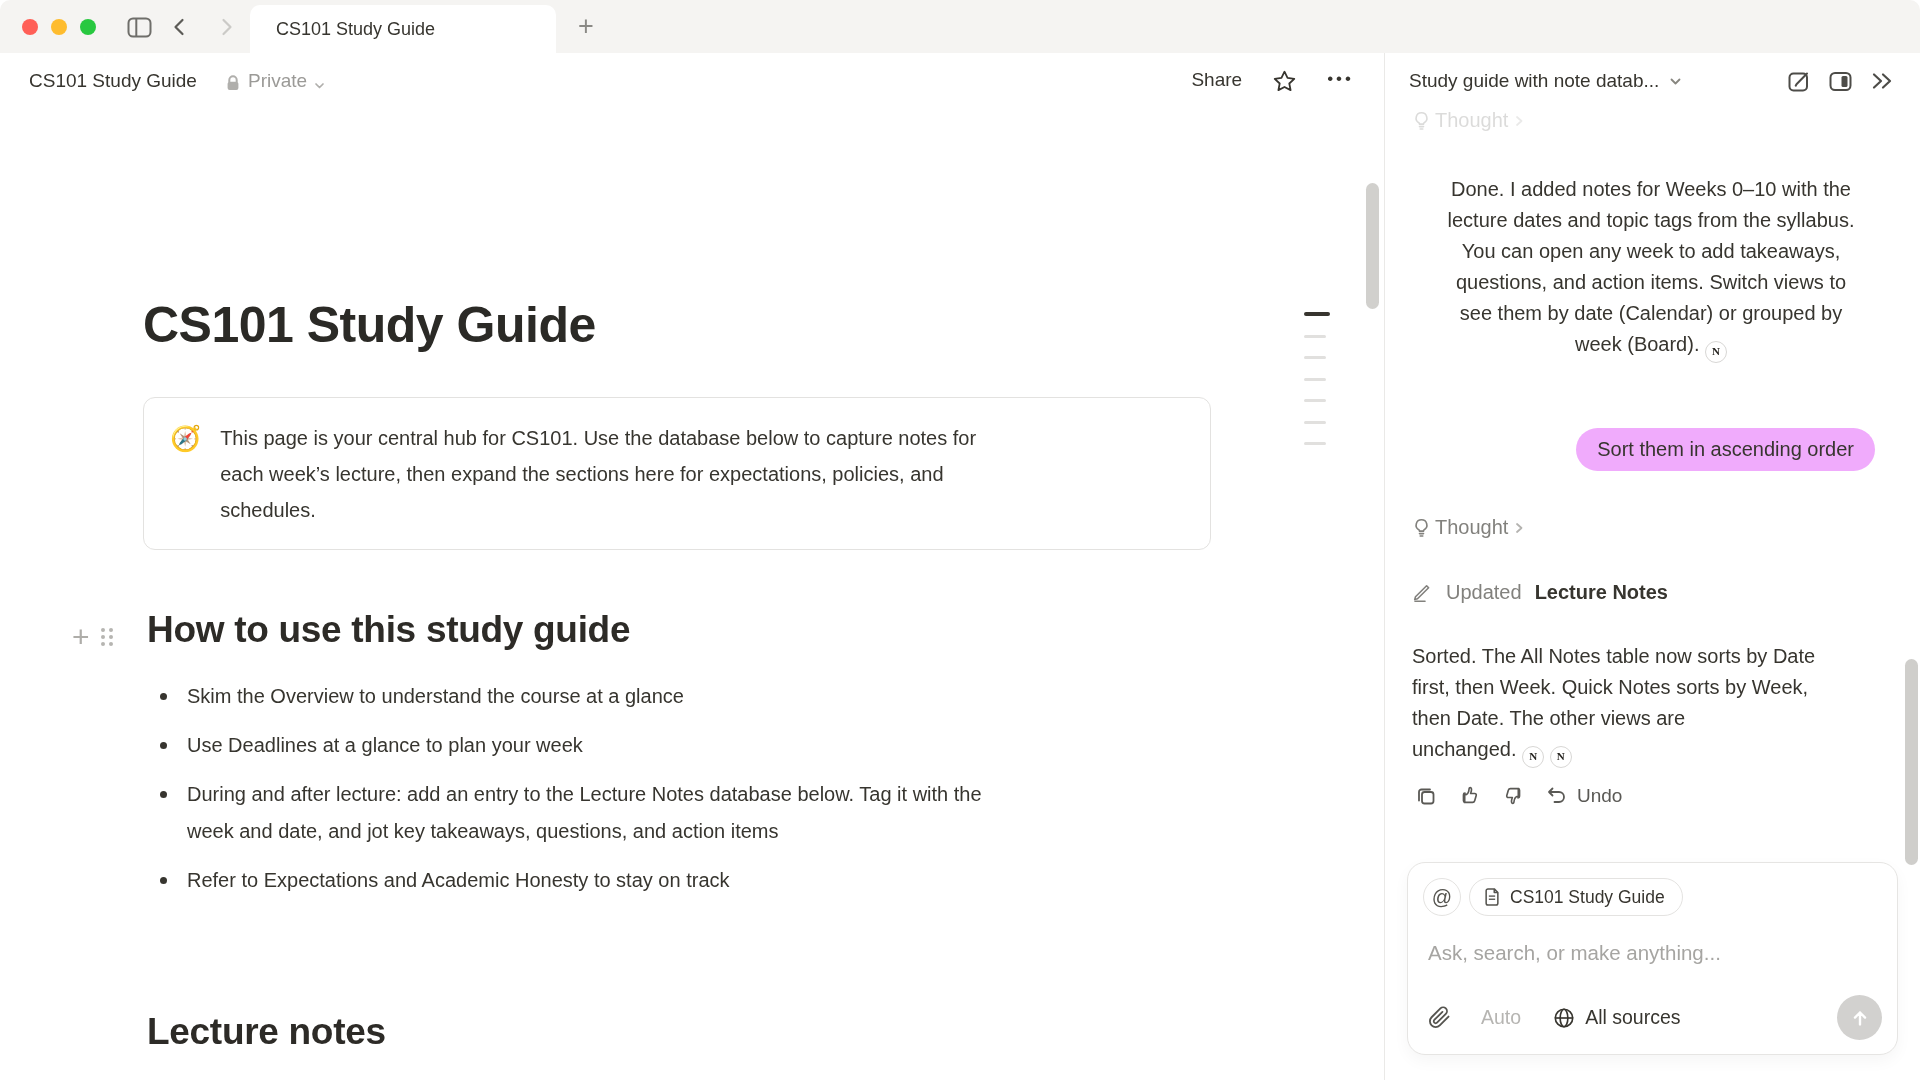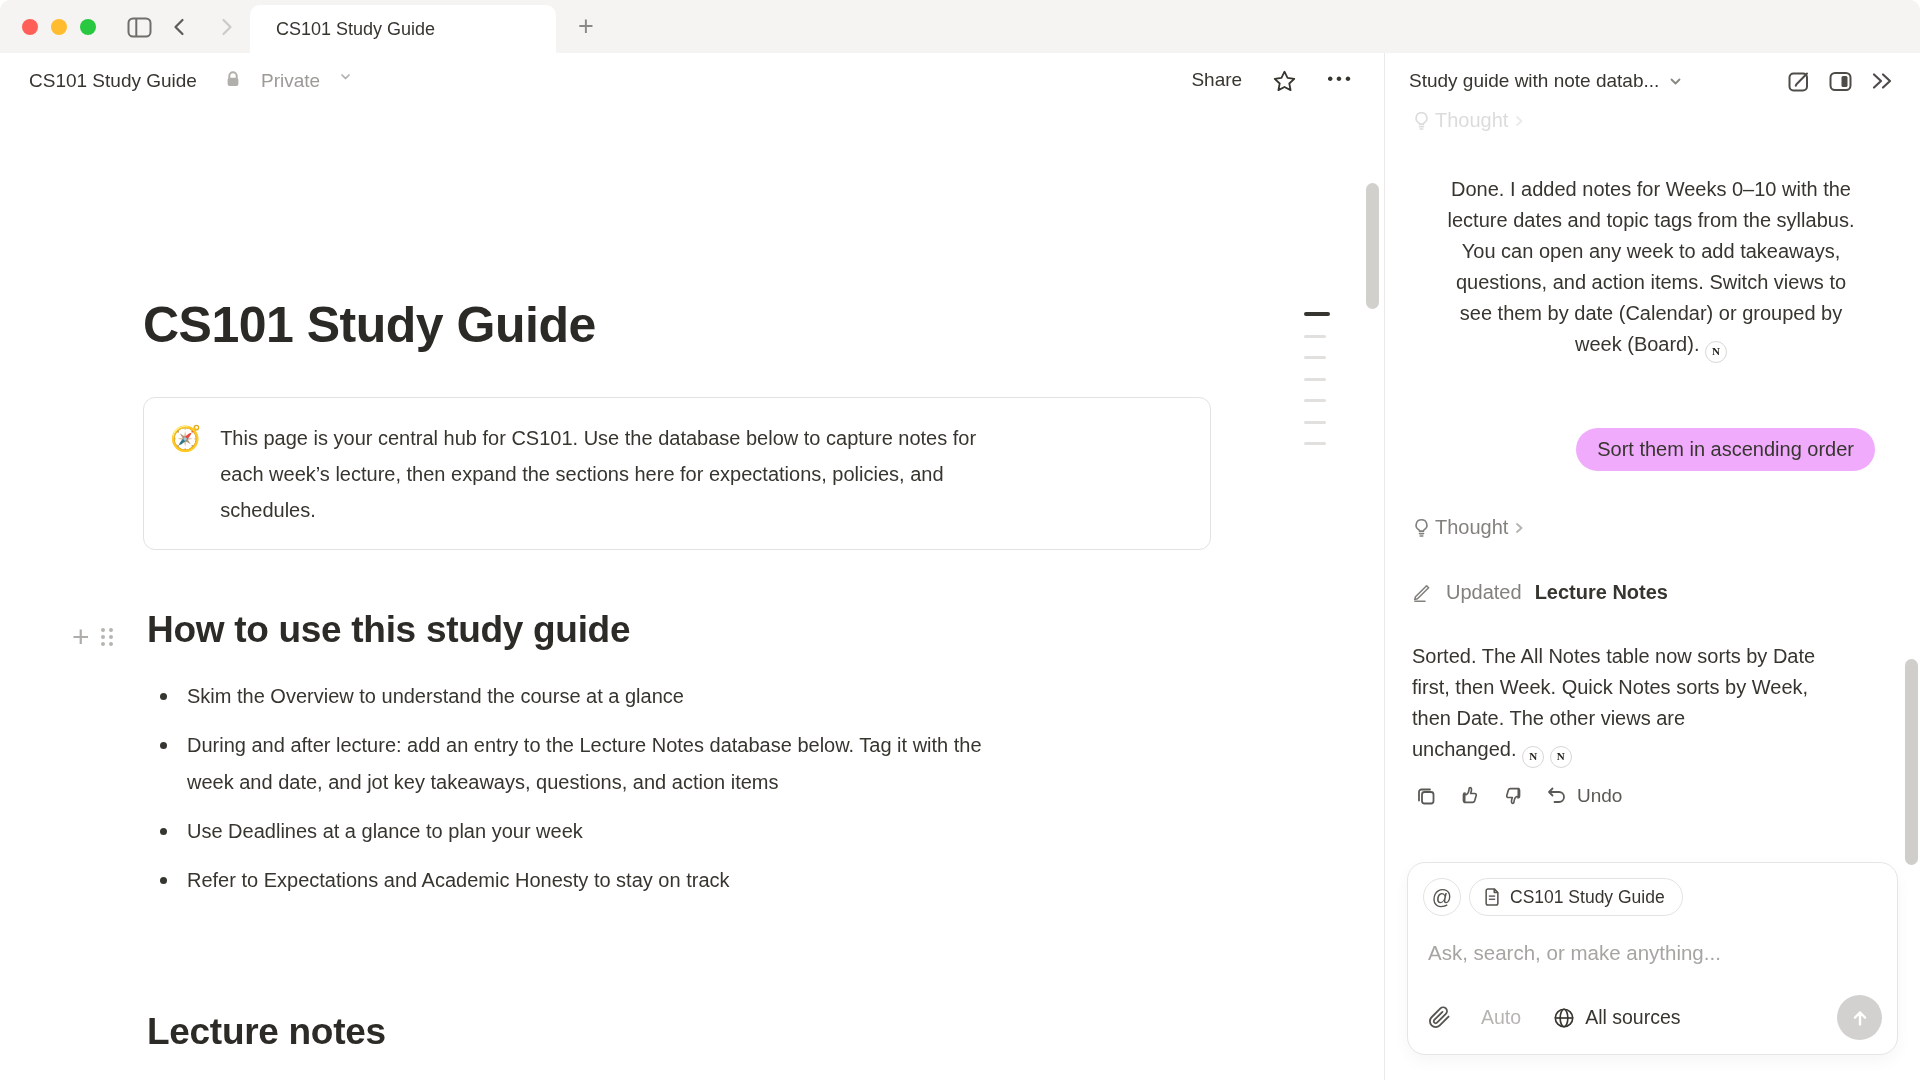--- a/index.html
+++ b/index.html
@@ -16,21 +16,21 @@
   .tb-sidebar-toggle { left:126px; }
   .tb-back { left:167px; }
   .tb-fwd { left:213px; }
   .tab { position:absolute; left:250px; top:5px; width:306px; height:48px; background:#ffffff; border-radius:10px 10px 0 0; display:flex; align-items:center; padding-left:26px; font-size:18px; color:#37352f; }
   .newtab { position:absolute; left:568px; top:8px; width:36px; height:36px; font-size:27px; color:#8a8985; display:flex; align-items:center; justify-content:center; font-weight:300; }
 
   
   .main { position:absolute; left:0; top:53px; width:1384px; height:1027px; background:#fff; }
   .mheader { position:absolute; left:0; top:0; width:100%; height:56px; display:flex; align-items:center; padding:0 30px 0 29px; }
   .crumb { font-size:19px; color:#37352f; }
-  .privacy { display:flex; align-items:flex-start; gap:19px; margin-left:27px; color:#9b9a97; font-size:19px; }
+  .privacy { display:flex; align-items:flex-end; gap:6px; margin-left:27px; color:#9b9a97; font-size:19px; }
   .mh-right { margin-left:auto; display:flex; align-items:flex-start; gap:30px; }
   .share { font-size:19px; color:#37352f; }
   .dots { font-size:17px; letter-spacing:3px; color:#37352f; }
 
   .page-title { position:absolute; left:143px; top:243px; font-size:50px; font-weight:700; letter-spacing:-0.5px; color:#2b2a26; }
 
   .callout { position:absolute; left:143px; top:344px; width:1068px; height:153px; border:1px solid #e3e2e0; border-radius:12px; display:flex; gap:19px; padding:22px 30px 22px 26px; background:#fff; }
   .callout-emoji { font-size:25px; line-height:36px; }
   .callout-text { font-size:20px; line-height:36px; white-space:pre-line; color:#37352f; }
 
@@ -171,26 +171,26 @@
 
   <h2 class="h2 h2-how">How to use this study guide</h2>
 
   <ul class="blist">
     <li>
         <span class="bdot"></span>
         <span class="btext">Skim the Overview to understand the course at a glance</span>
       </li>
     <li>
         <span class="bdot"></span>
-        <span class="btext">During and after lecture: add an entry to the Lecture Notes database below. Tag it with the
-week and date, and jot key takeaways, questions, and action items</span>
+        <span class="btext">Use Deadlines at a glance to plan your week</span>
       </li>
     <li>
         <span class="bdot"></span>
-        <span class="btext">Use Deadlines at a glance to plan your week</span>
+        <span class="btext">During and after lecture: add an entry to the Lecture Notes database below. Tag it with the
+week and date, and jot key takeaways, questions, and action items</span>
       </li>
     <li>
         <span class="bdot"></span>
         <span class="btext">Refer to Expectations and Academic Honesty to stay on track</span>
       </li>
   </ul>
 
   <h2 class="h2 h2-lecture">Lecture notes</h2>
 
   <div class="toc">

